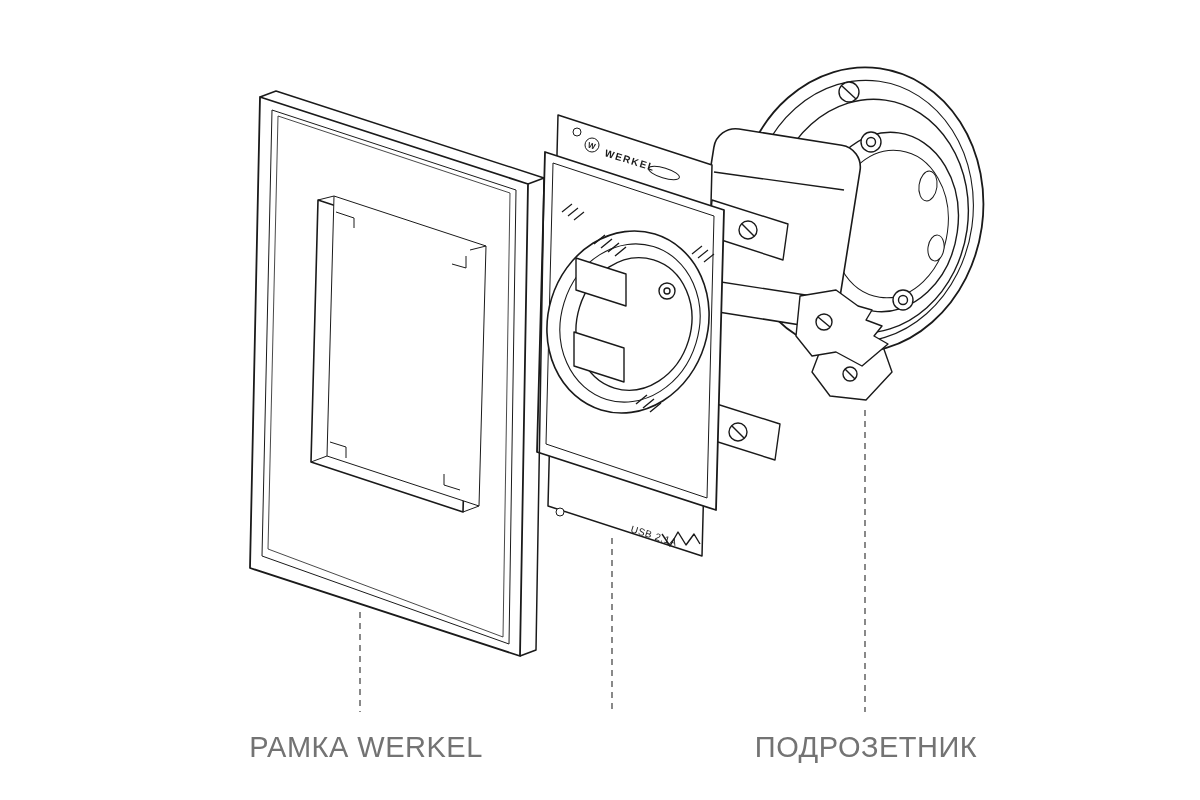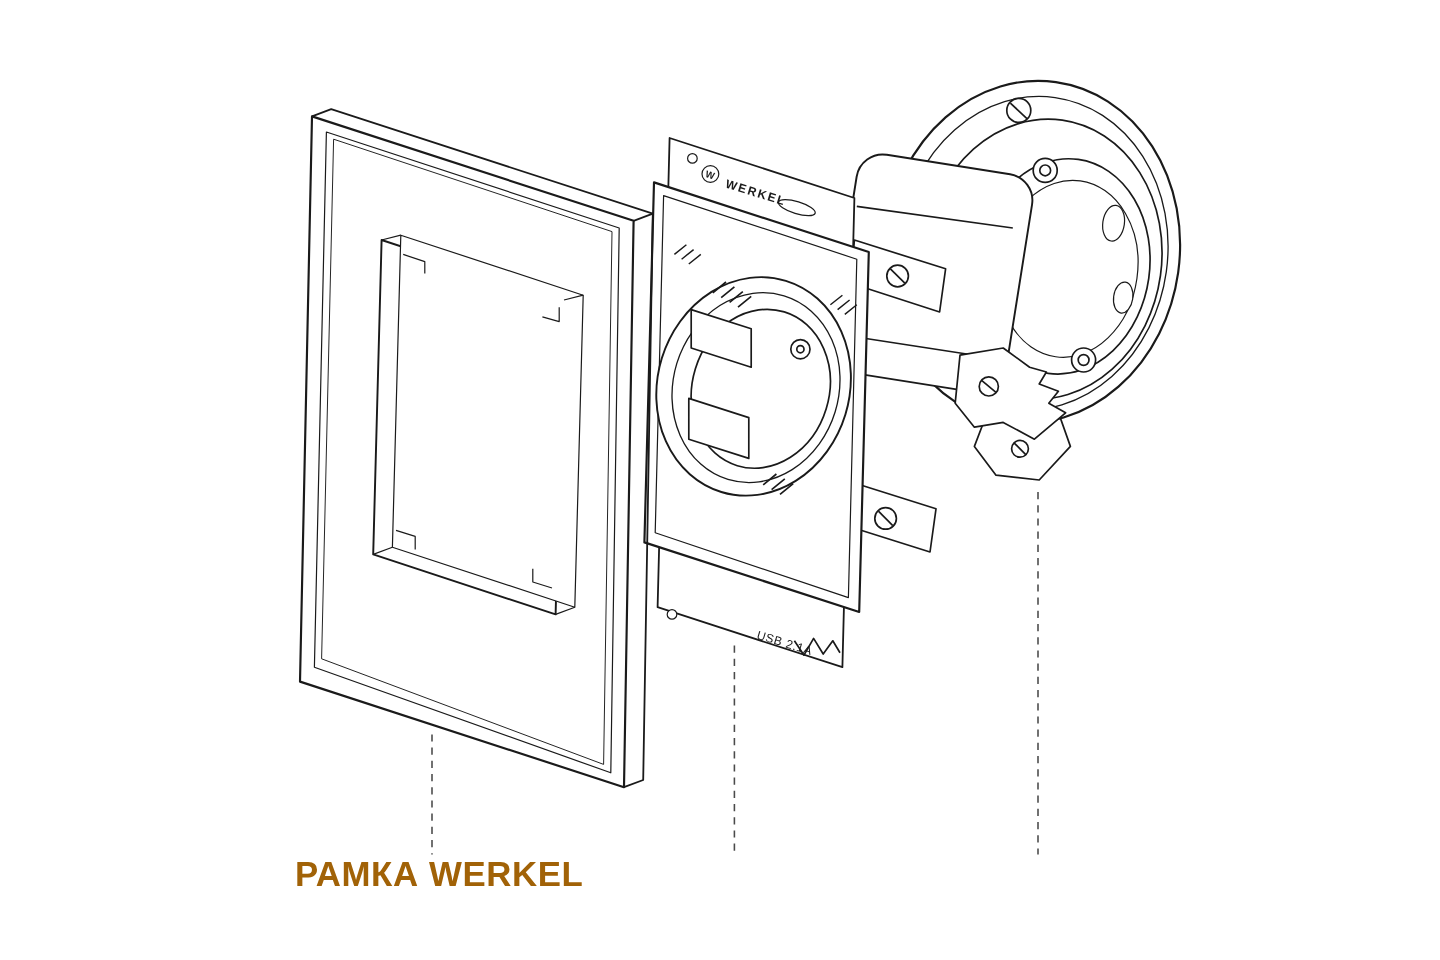--- a/index.html
+++ b/index.html
@@ -2,26 +2,26 @@
 <html><head>
 <meta charset="utf-8">
 <style>
   html,body{margin:0;padding:0;}
   body{width:1200px;height:800px;background:#ffffff;overflow:hidden;
        font-family:"Liberation Sans", sans-serif;}
   .stage{position:relative;width:1200px;height:800px;background:#ffffff;}
   .stage svg{position:absolute;left:0;top:0;display:block;}
   .part-label{
     position:absolute;
-    top:713px;
+    top:731px;
     transform:translateX(-50%);
     font-size:29px;
-    font-weight:700;
+    font-weight:400;
     letter-spacing:0.5px;
-    color:#a16207;
+    color:#737373;
     white-space:nowrap;
   }
   .lbl-frame{left:366px;}
   .lbl-mech{left:612px;}
   .lbl-box{left:866px;}
 </style>
 </head>
 <body>
 
 <div class="stage">
@@ -126,13 +126,14 @@
     </g>
 
     <g stroke="#4a4a4a" stroke-width="1.3" stroke-dasharray="6 5">
       <line x1="360" y1="612" x2="360" y2="712"></line>
       <line x1="612" y1="538" x2="612" y2="712"></line>
       <line x1="865" y1="410" x2="865" y2="712"></line>
     </g>
   </svg>
 
   <div class="part-label lbl-frame">РАМКА WERKEL</div>
+  <div class="part-label lbl-box">ПОДРОЗЕТНИК</div>
 </div>
 
 </body></html>

